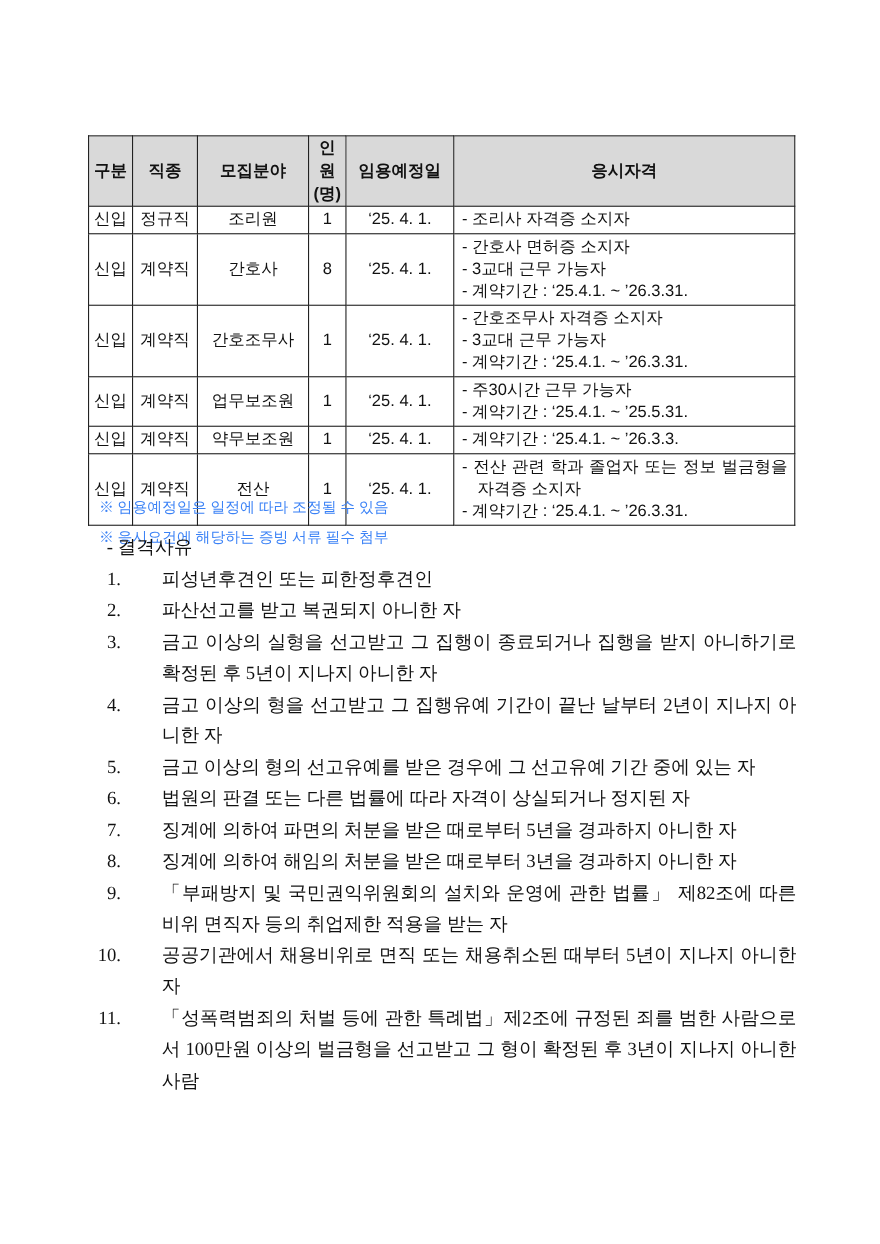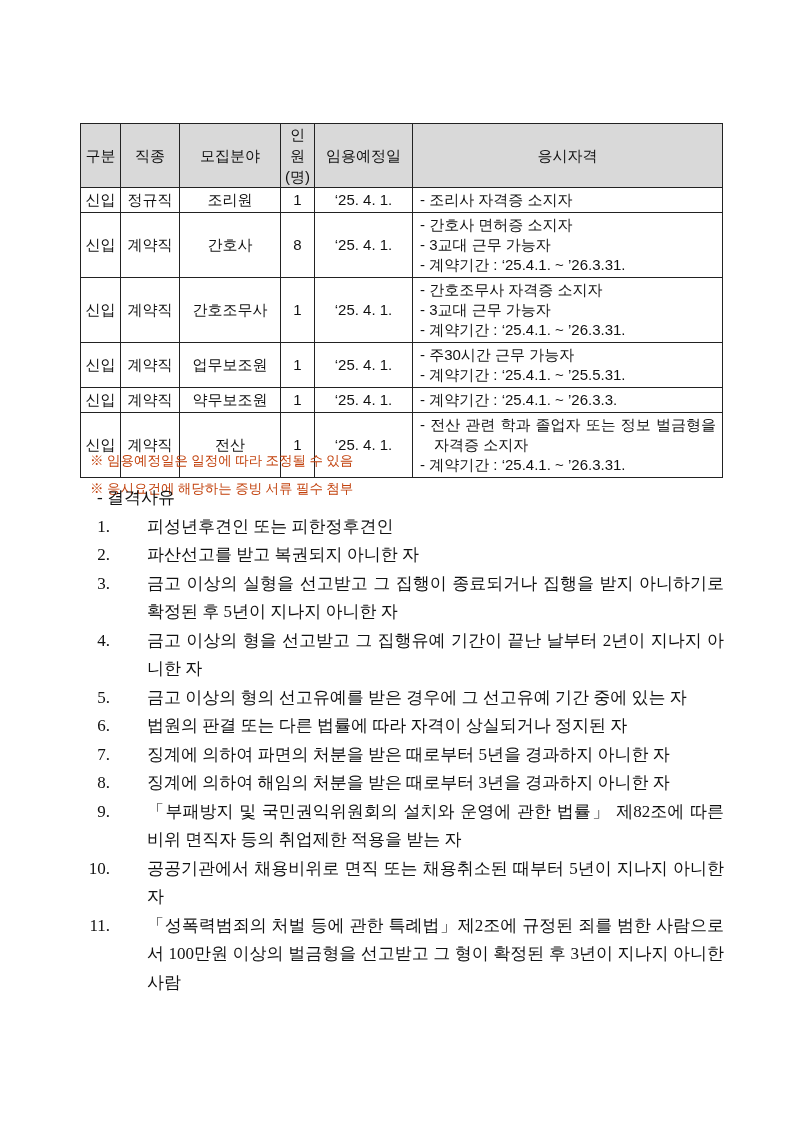--- a/index.html
+++ b/index.html
@@ -12,35 +12,35 @@
   .recruit-table {
     position:absolute; top:123px; left:80px; width:643px;
     border-collapse:collapse; table-layout:fixed;
     font-family:"Liberation Sans","DejaVu Sans",sans-serif;
     font-size:15px; color:#111;
   }
   .recruit-table th, .recruit-table td {
     border:1px solid #222; vertical-align:middle; overflow:hidden;
   }
   .recruit-table th {
-    background:#d9d9d9; font-weight:normal; text-align:center;
+    background:#d9d9d9; font-weight:bold; text-align:center;
     height:48px; line-height:21px; padding:0 2px;
   }
   th.two-line { white-space:pre-line; }
   td.center { text-align:center; padding:2px 1px; line-height:20px; }
   td.qual   { padding:2px 6px 2px 7px; line-height:20px; }
   .qline {
     padding-left:14px; text-indent:-14px; text-align:justify;
   }
 
   
   .notes {
     position:absolute; top:447px; left:90px; width:620px;
     font-family:"Liberation Serif","DejaVu Serif",serif;
-    font-size:13.5px; line-height:28px; color:#c2410c;
+    font-size:13.5px; line-height:28px; color:#3b82f6;
   }
 
   
   .dq-section {
     position:absolute; top:484px; left:84px; width:640px;
     font-family:"Liberation Serif","DejaVu Serif",serif;
     font-size:17px; line-height:28.5px; color:#111;
   }
   .dq-heading { padding-left:13px; }
   .dq-item { display:flex; }

